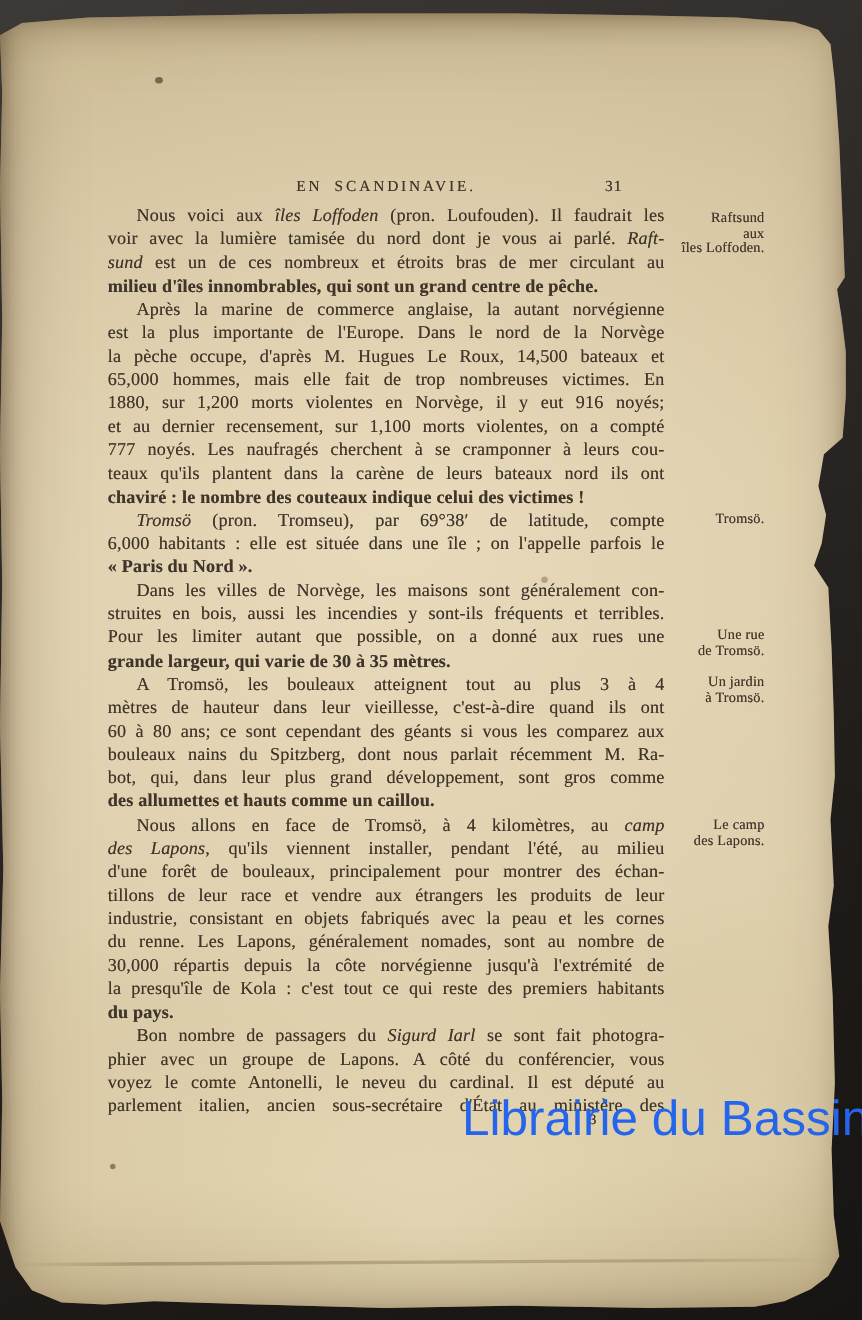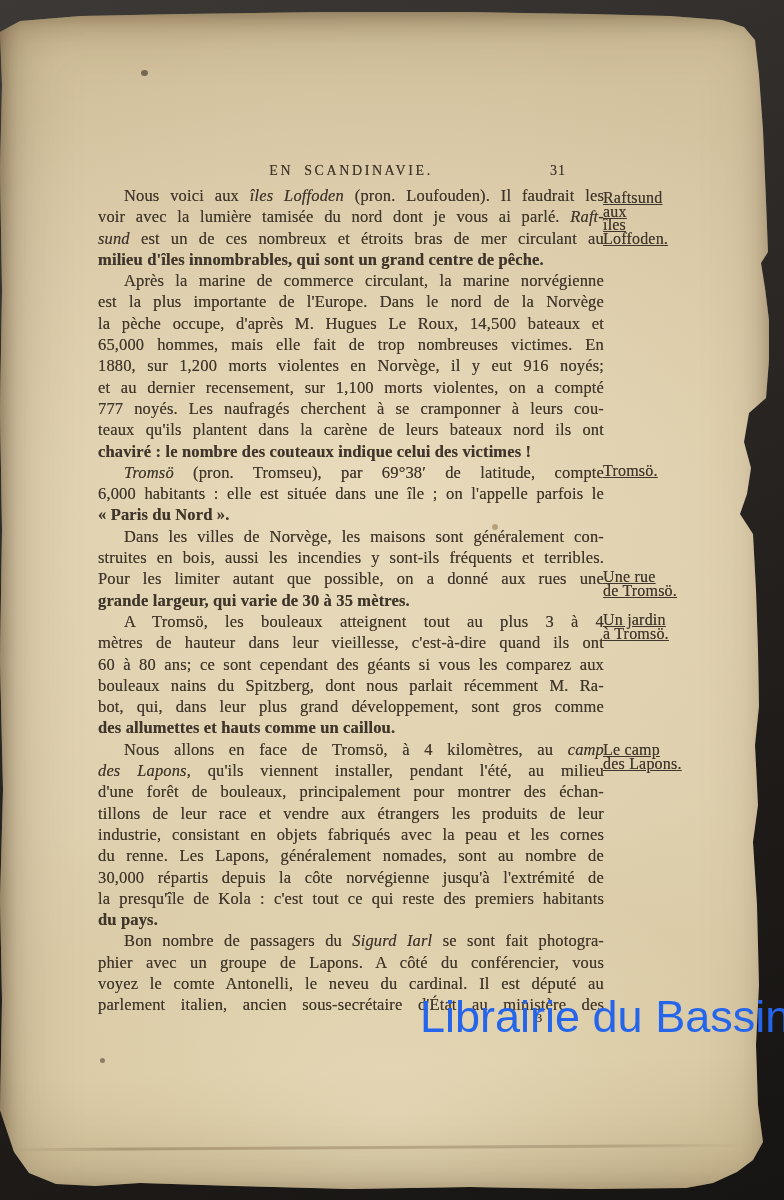--- a/index.html
+++ b/index.html
@@ -49,22 +49,22 @@
   }
   .pagenum{position:absolute;left:452px;top:0;letter-spacing:1px;}
   .bodytext{
     position:absolute;left:98px;top:161px;width:506px;
     font-size:16.5px;line-height:21.3px;letter-spacing:.15px;
   }
   .bline{text-align:justify;text-align-last:justify;white-space:normal;}
   .bline.endline{text-align-last:left;font-weight:bold;}
   .bline.indent{text-indent:26px;}
   .margin-note{
-    position:absolute;left:603px;width:92px;text-align:left;
-    font-size:16px;line-height:13.5px;letter-spacing:.2px;text-decoration:underline;
+    position:absolute;left:603px;width:92px;text-align:right;
+    font-size:13px;line-height:13.5px;letter-spacing:.2px;
   }
   .sigmark{position:absolute;left:524px;top:986px;width:30px;text-align:center;font-size:13px;}
   .watermark{
     position:absolute;left:384px;top:994px;
     font-family:"Liberation Sans",sans-serif;font-size:45px;font-weight:400;
     letter-spacing:0;line-height:1;white-space:nowrap;
   }
   i{}
 </style>
 </head>
@@ -84,21 +84,21 @@
     </div>
 
     <div class="bodytext ink" id="bodytext">
         <div>
           <div class="bline indent"><span>Nous voici aux </span><i>îles Loffoden</i><span> (pron. Loufouden). Il faudrait les</span></div>
           <div class="bline"><span>voir avec la lumière tamisée du nord dont je vous ai parlé. </span><i>Raft-</i></div>
           <div class="bline"><i>sund</i><span> est un de ces nombreux et étroits bras de mer circulant au</span></div>
           <div class="bline endline"><span>milieu d'îles innombrables, qui sont un grand centre de pêche.</span></div>
         </div>
         <div>
-          <div class="bline indent"><span>Après la marine de commerce circulant, la marine norvégienne</span></div>
+          <div class="bline indent"><span>Après la marine de commerce anglaise, la autant norvégienne</span></div>
           <div class="bline"><span>est la plus importante de l'Europe. Dans le nord de la Norvège</span></div>
           <div class="bline"><span>la pèche occupe, d'après M. Hugues Le Roux, 14,500 bateaux et</span></div>
           <div class="bline"><span>65,000 hommes, mais elle fait de trop nombreuses victimes. En</span></div>
           <div class="bline"><span>1880, sur 1,200 morts violentes en Norvège, il y eut 916 noyés;</span></div>
           <div class="bline"><span>et au dernier recensement, sur 1,100 morts violentes, on a compté</span></div>
           <div class="bline"><span>777 noyés. Les naufragés cherchent à se cramponner à leurs cou-</span></div>
           <div class="bline"><span>teaux qu'ils plantent dans la carène de leurs bateaux nord ils ont</span></div>
           <div class="bline endline"><span>chaviré : le nombre des couteaux indique celui des victimes !</span></div>
         </div>
         <div>

